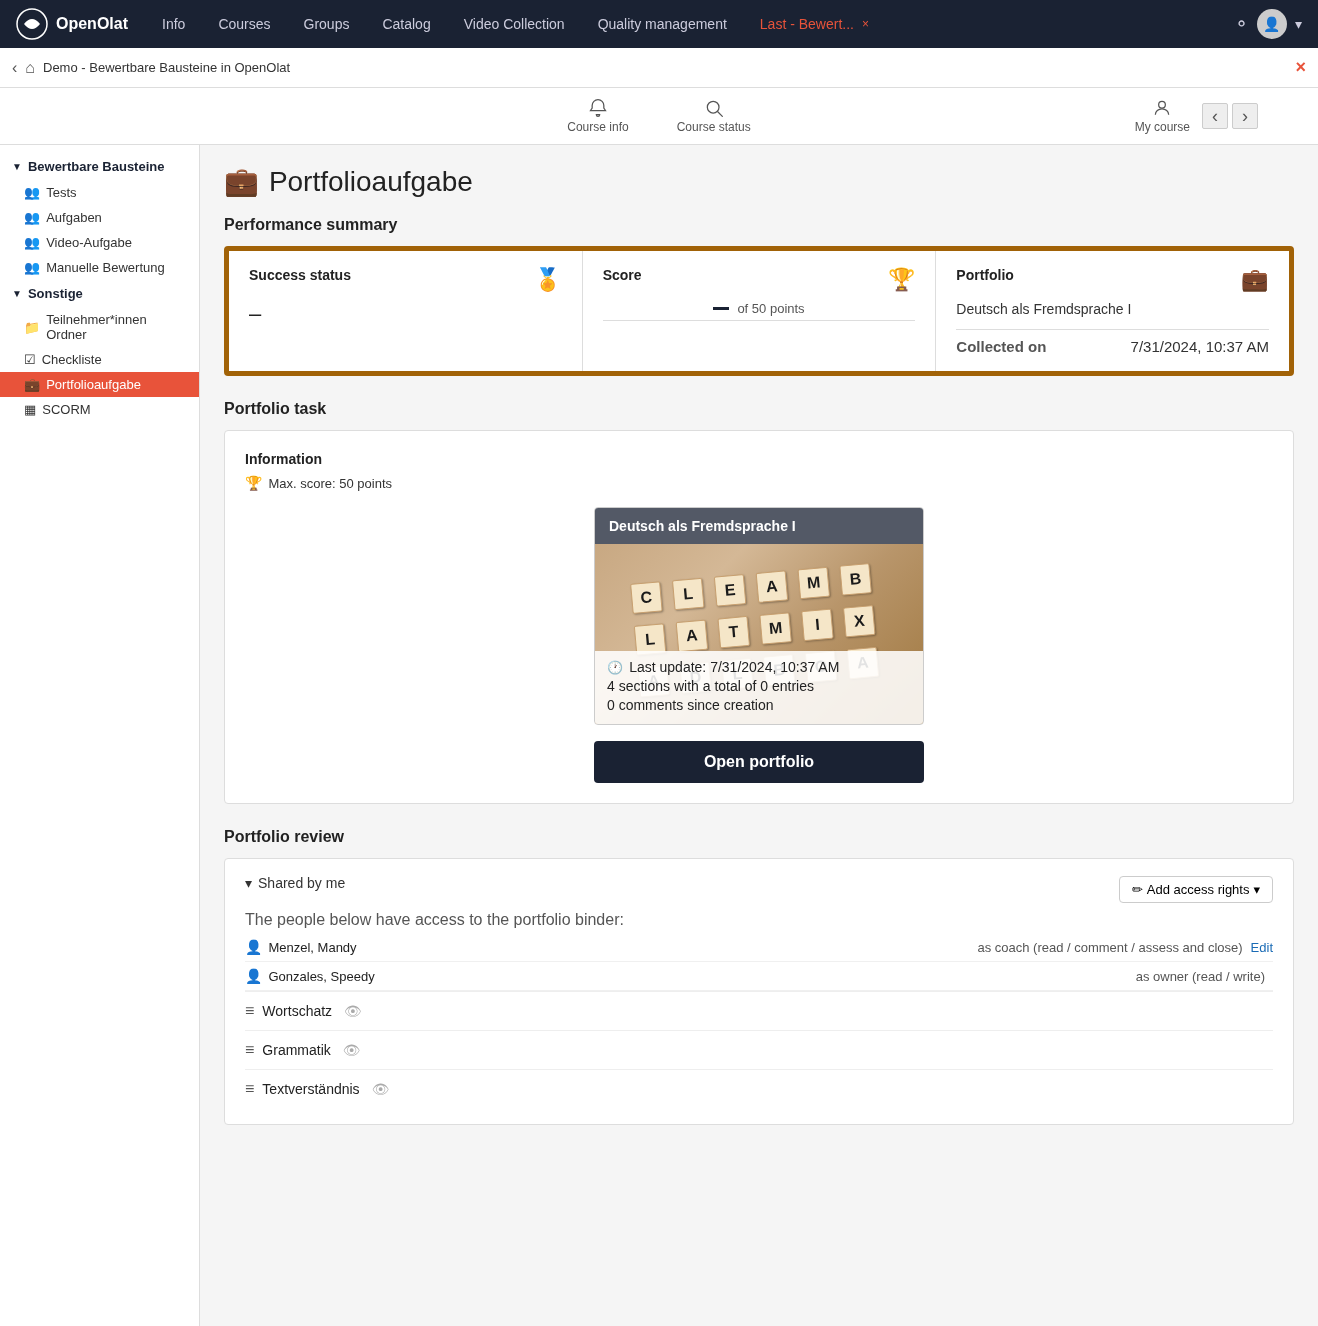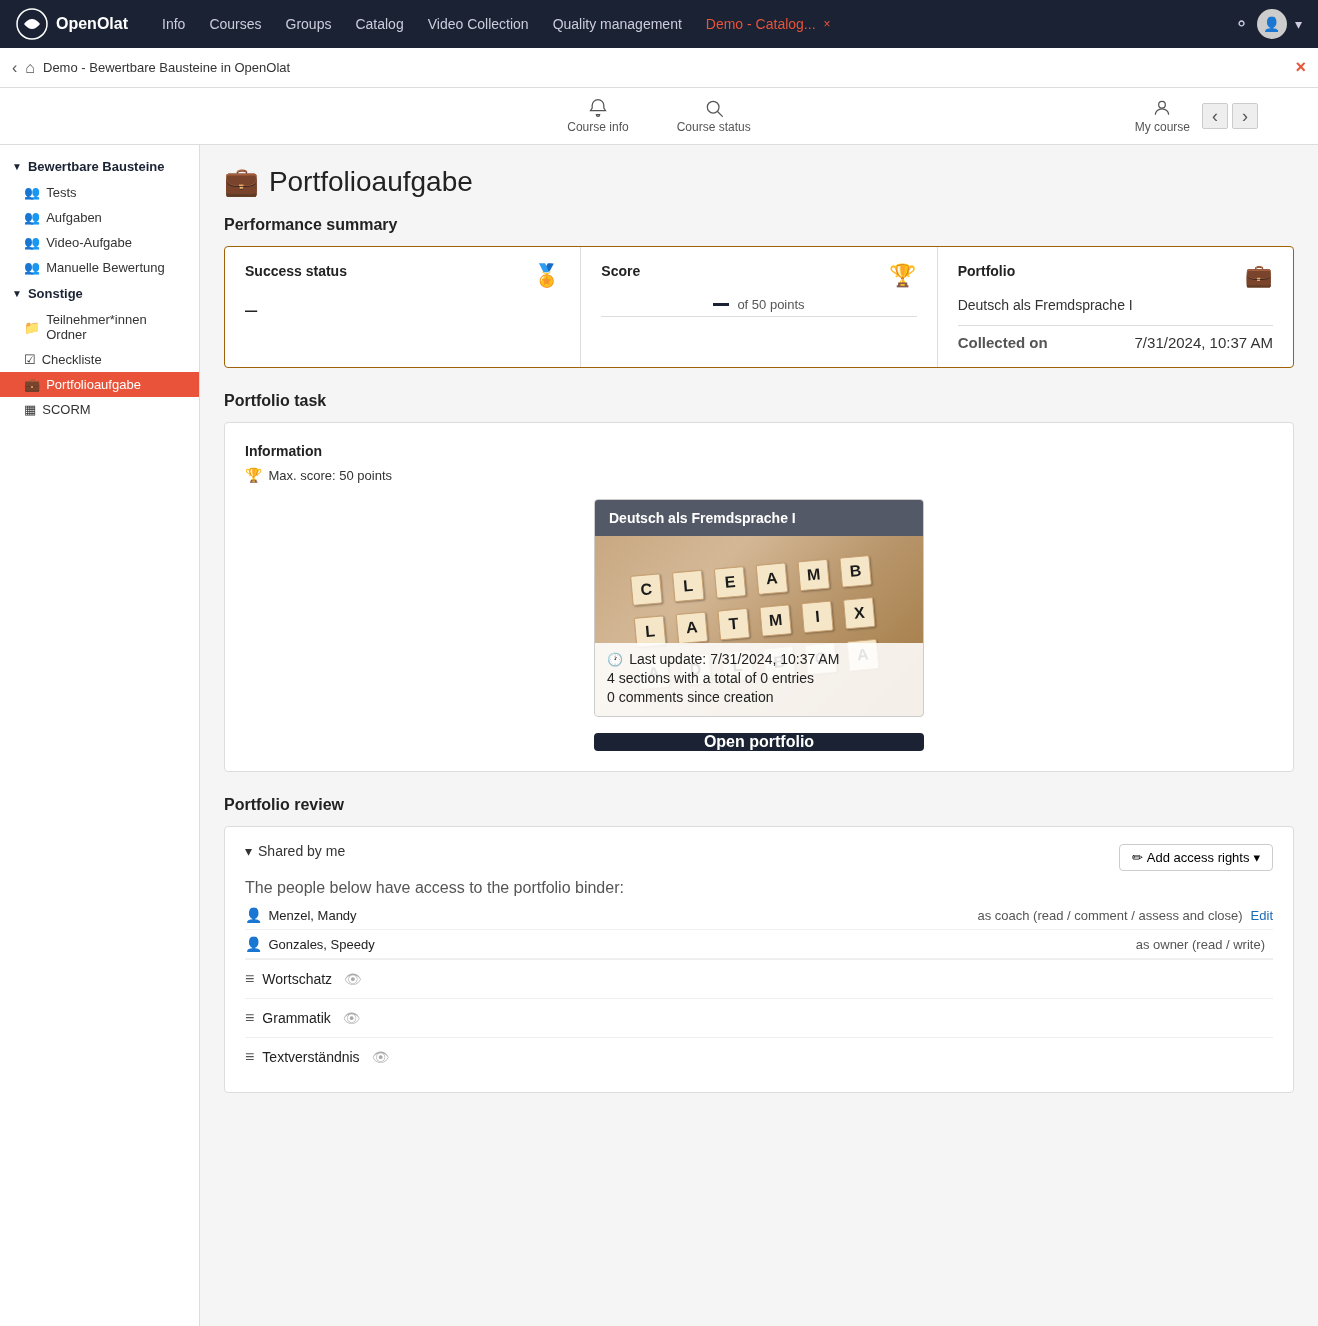--- a/index.html
+++ b/index.html
@@ -13,21 +13,21 @@
       align-items: center;
       height: 48px;
       padding: 0 16px;
       gap: 8px;
     }
     .top-nav-logo {
       display: flex; align-items: center; gap: 8px; margin-right: 16px;
     }
     .top-nav-logo svg { width: 32px; height: 32px; }
     .top-nav-logo-text { font-weight: 700; font-size: 16px; color: #fff; }
-    .top-nav-items { display: flex; align-items: center; gap: 4px; flex: 1; }
+    .top-nav-items { display: flex; align-items: center; gap: 13px; flex: 1; }
     .top-nav-item {
       color: #ccd; padding: 4px 10px; font-size: 14px; cursor: pointer; border-radius: 3px;
     }
     .top-nav-tab-active {
       color: #e8533a; display: flex; align-items: center; gap: 4px; padding: 4px 10px; cursor: pointer;
     }
     .top-nav-tab-active .close-x { color: #e8533a; font-size: 12px; margin-left: 4px; }
     .top-nav-right { display: flex; align-items: center; gap: 8px; margin-left: auto; }
     .search-icon-nav, .avatar-nav { cursor: pointer; color: #ccd; font-size: 18px; }
 
@@ -103,21 +103,21 @@
       display: flex; align-items: center; gap: 10px; margin-bottom: 18px;
     }
     .page-title-icon { font-size: 28px; }
     .page-title h1 { font-size: 28px; font-weight: 400; color: #222; }
 
     
     .section-heading { font-size: 16px; font-weight: 600; color: #222; margin-bottom: 12px; }
 
     
     .performance-cards {
-      display: flex; gap: 0; margin-bottom: 24px; border: 1px solid #a16207; border-radius: 4px; background: #fff; overflow: hidden;
+      display: flex; gap: 0; margin-bottom: 24px; border: 5px solid #a16207; border-radius: 4px; background: #fff; overflow: hidden;
     }
     .perf-card {
       flex: 1; padding: 16px 20px; border-right: 1px solid #ddd;
     }
     .perf-card:last-child { border-right: none; }
     .perf-card-header { display: flex; align-items: flex-start; justify-content: space-between; margin-bottom: 8px; }
     .perf-card-title { font-weight: 700; font-size: 14px; }
     .perf-card-icon { font-size: 22px; color: #1a2233; }
     .perf-card-value { font-size: 22px; font-weight: 300; margin-bottom: 4px; }
     .perf-card-sub { font-size: 13px; color: #555; }
@@ -147,21 +147,21 @@
     .tile {
       background: #f5e6c8; border: 1px solid #c8a070; border-radius: 2px; width: 30px; height: 30px;
       display: flex; align-items: center; justify-content: center; font-weight: 800; font-size: 16px; color: #1a1a1a;
       box-shadow: 1px 1px 2px rgba(0,0,0,0.3);
     }
     .portfolio-card-info-item { display: flex; align-items: center; gap: 6px; margin-bottom: 3px; }
     .info-dot { color: #555; font-size: 13px; }
 
     
     .open-portfolio-btn {
-      display: block; margin: 16px auto 0; background: #1a2233; color: #fff; border: none; border-radius: 4px; padding: 0 0; width: 330px; font-size: 16px; font-weight: 600; cursor: pointer; text-align: center;
+      display: block; margin: 16px auto 0; background: #1a2233; color: #fff; border: none; border-radius: 4px; padding: 12px 0; width: 330px; font-size: 16px; font-weight: 600; cursor: pointer; text-align: center;
     }
 
     
     .portfolio-review-section { background: #fff; border: 1px solid #ddd; border-radius: 4px; padding: 16px 20px; }
 
     
     .shared-by-me-header {
       display: flex; align-items: center; gap: 6px; cursor: pointer; font-size: 14px; font-weight: 500; color: #333; margin-bottom: 12px;
     }
     .shared-header-row { display: flex; align-items: center; justify-content: space-between; margin-bottom: 8px; }
@@ -204,21 +204,21 @@
     <span class="top-nav-logo-text">OpenOlat</span>
   </div>
   <div class="top-nav-items">
     <span class="top-nav-item">Info</span>
     <span class="top-nav-item">Courses</span>
     <span class="top-nav-item">Groups</span>
     <span class="top-nav-item">Catalog</span>
     <span class="top-nav-item">Video Collection</span>
     <span class="top-nav-item">Quality management</span>
     <span class="top-nav-tab-active">
-      <span>Demo - Catalog...</span>
+      <span>Last - Bewert...</span>
       <span class="close-x">×</span>
     </span>
   </div>
   <div class="top-nav-right">
     <span class="search-icon-nav">⚬</span>
     <div class="avatar-circle">👤</div>
     <span style="color:#ccd;">▾</span>
   </div>
 </nav>
 

